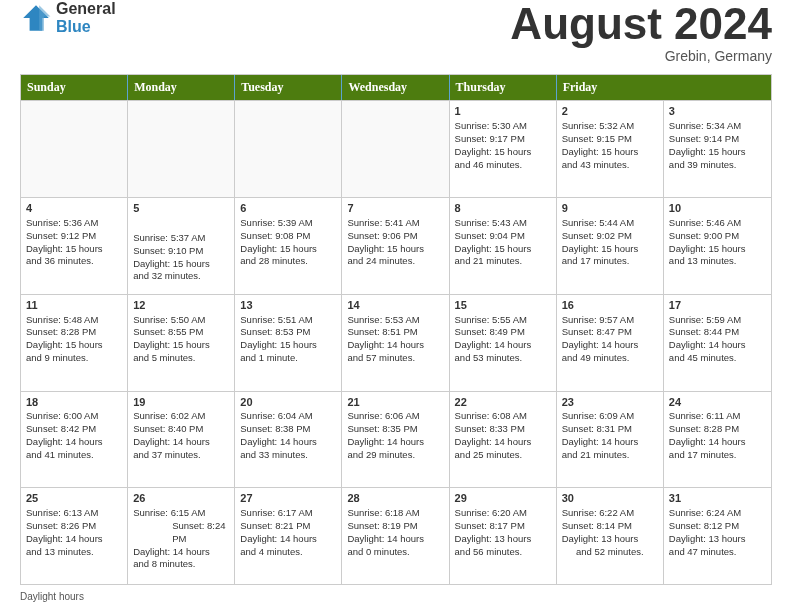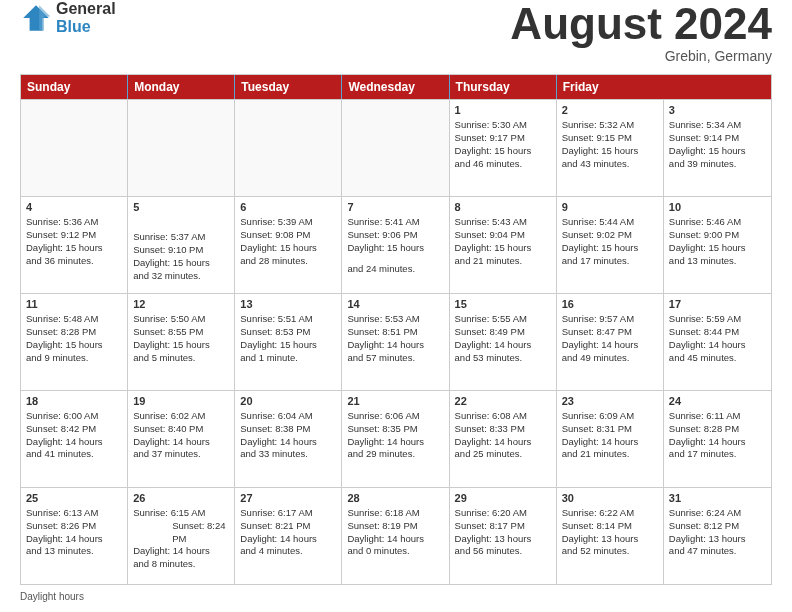--- a/index.html
+++ b/index.html
@@ -62,21 +62,22 @@
     }
     .calendar {
       flex: 1;
       display: flex;
       flex-direction: column;
       border: 1px solid #ccc;
     }
     .cal-header {
       display: grid;
       grid-template-columns: repeat(7, 1fr);
-      background: #b91c1c;
+      background: #4d7c0f;
+      font-family: Liberation Serif, serif;
     }
     .cal-header-cell {
       color: #fff;
       font-size: 12px;
       font-weight: bold;
       padding: 5px 6px;
       border-right: 1px solid #5ba3d0;
     }
     .cal-header-cell:last-child { border-right: none; }
     .cal-body {
@@ -190,21 +191,21 @@
             <span style="display: block;">Sunrise: 5:39 AM</span>
             <span style="display: block;">Sunset: 9:08 PM</span>
             <span style="display: block;">Daylight: 15 hours</span>
             <span style="display: block;">and 28 minutes.</span>
           </div>
           <div class="cal-cell">
             <span class="day-num">7</span>
             <span style="display: block;">Sunrise: 5:41 AM</span>
             <span style="display: block;">Sunset: 9:06 PM</span>
             <span style="display: block;">Daylight: 15 hours</span>
-            <span style="display: block; margin-top: 8px;">and 24 minutes.</span>
+            <span style="display: block;">and 24 minutes.</span>
           </div>
           <div class="cal-cell">
             <span class="day-num">8</span>
             <span style="display: block;">Sunrise: 5:43 AM</span>
             <span style="display: block;">Sunset: 9:04 PM</span>
             <span style="display: block;">Daylight: 15 hours</span>
             <span style="display: block;">and 21 minutes.</span>
           </div>
           <div class="cal-cell">
             <span class="day-num">9</span>
@@ -357,21 +358,21 @@
             <span style="display: block;">Sunrise: 6:20 AM</span>
             <span style="display: block;">Sunset: 8:17 PM</span>
             <span style="display: block;">Daylight: 13 hours</span>
             <span style="display: block;">and 56 minutes.</span>
           </div>
           <div class="cal-cell">
             <span class="day-num">30</span>
             <span style="display: block;">Sunrise: 6:22 AM</span>
             <span style="display: block;">Sunset: 8:14 PM</span>
             <span style="display: block;">Daylight: 13 hours</span>
-            <span style="display: block;">and 52 minutes.</span>
+            <span style="display: block; text-align: center;">and 52 minutes.</span>
           </div>
           <div class="cal-cell">
             <span class="day-num">31</span>
             <span style="display: block;">Sunrise: 6:24 AM</span>
             <span style="display: block;">Sunset: 8:12 PM</span>
             <span style="display: block;">Daylight: 13 hours</span>
             <span style="display: block;">and 47 minutes.</span>
           </div>
         </div>
       </div>

